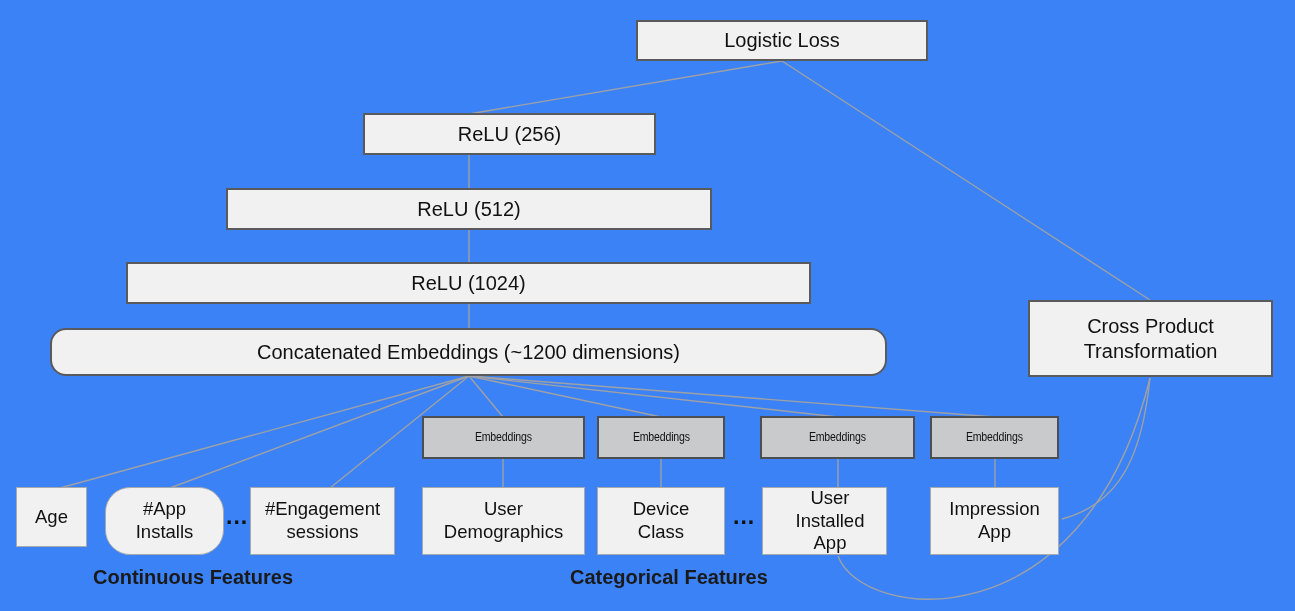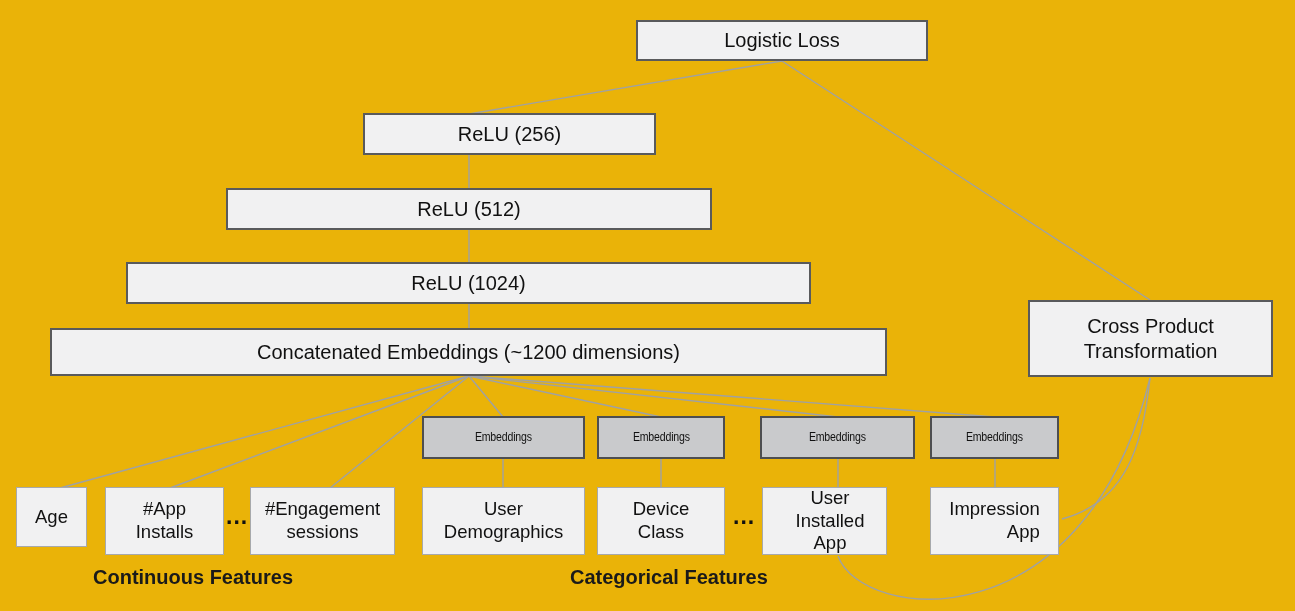--- a/index.html
+++ b/index.html
@@ -5,21 +5,21 @@
   html, body {
     margin: 0;
     padding: 0;
     background: #ffffff;
     font-family: "Liberation Sans", "DejaVu Sans", sans-serif;
   }
   .canvas {
     position: relative;
     width: 1295px;
     height: 611px;
-    background: #eab308;
+    background: #3b82f6;
     overflow: hidden;
   }
   svg.edges {
     position: absolute;
     left: 0; top: 0;
     width: 1295px; height: 611px;
     z-index: 0;
   }
   .box {
     position: absolute;
@@ -92,51 +92,51 @@
     <line x1="838" y1="459" x2="838" y2="488"></line>
     <line x1="995" y1="459" x2="995" y2="488"></line>
     <path d="M 1150 378 C 1143 445, 1126 502, 1062 519"></path>
     <path d="M 838 556 C 862 622, 1085 645, 1150 378"></path>
   </svg>
 
   <div class="box deep" style="left:636px; top:20px; width:292px; height:41px;">Logistic Loss</div>
   <div class="box deep" style="left:322px; top:113px; width:293px; height:42px;margin-left:41px;">ReLU (256)</div>
   <div class="box deep" style="left:226px; top:188px; width:486px; height:42px;">ReLU (512)</div>
   <div class="box deep" style="left:126px; top:262px; width:685px; height:42px;">ReLU (1024)</div>
-  <div class="box deep" style="left:50px; top:328px; width:837px; height:48px;">Concatenated Embeddings (~1200 dimensions)</div>
+  <div class="box deep" style="left:50px; top:328px; width:837px; height:48px;border-radius:16px;">Concatenated Embeddings (~1200 dimensions)</div>
 
   <div class="box deep" style="left:1028px; top:300px; width:245px; height:77px;">Cross Product
 Transformation</div>
 
   <div class="box emb" style="left:422px; top:416px; width:163px; height:43px;">
     <span class="emb-label">Embeddings</span>
   </div>
   <div class="box emb" style="left:597px; top:416px; width:128px; height:43px;">
     <span class="emb-label">Embeddings</span>
   </div>
   <div class="box emb" style="left:760px; top:416px; width:155px; height:43px;">
     <span class="emb-label">Embeddings</span>
   </div>
   <div class="box emb" style="left:930px; top:416px; width:129px; height:43px;">
     <span class="emb-label">Embeddings</span>
   </div>
 
   <div class="box feature" style="left:16px; top:487px; width:71px; height:60px;">Age</div>
-  <div class="box feature" style="left:105px; top:487px; width:119px; height:68px;">#App
+  <div class="box feature" style="left:105px; top:487px; width:119px; height:68px;border-radius:25px;">#App
 Installs</div>
   <div class="ellipsis" style="left:226px; top:503px;">...</div>
   <div class="box feature" style="left:250px; top:487px; width:145px; height:68px;">#Engagement
 sessions</div>
 
   <div class="box feature" style="left:422px; top:487px; width:163px; height:68px;">User
 Demographics</div>
   <div class="box feature" style="left:597px; top:487px; width:128px; height:68px;">Device
 Class</div>
   <div class="ellipsis" style="left:733px; top:503px;">...</div>
   <div class="box feature" style="left:762px; top:487px; width:125px; height:68px;padding-left:11px;">User Installed
 App</div>
-  <div class="box feature" style="left:930px; top:487px; width:129px; height:68px;text-align:right;">Impression
+  <div class="box feature" style="left:930px; top:487px; width:129px; height:68px;">Impression
 App</div>
 
   <div class="group-label" style="left:93px; top:566px; width:250px;">Continuous Features</div>
   <div class="group-label" style="left:570px; top:566px; width:250px;">Categorical Features</div>
 
 </div>
 
 </body></html>

